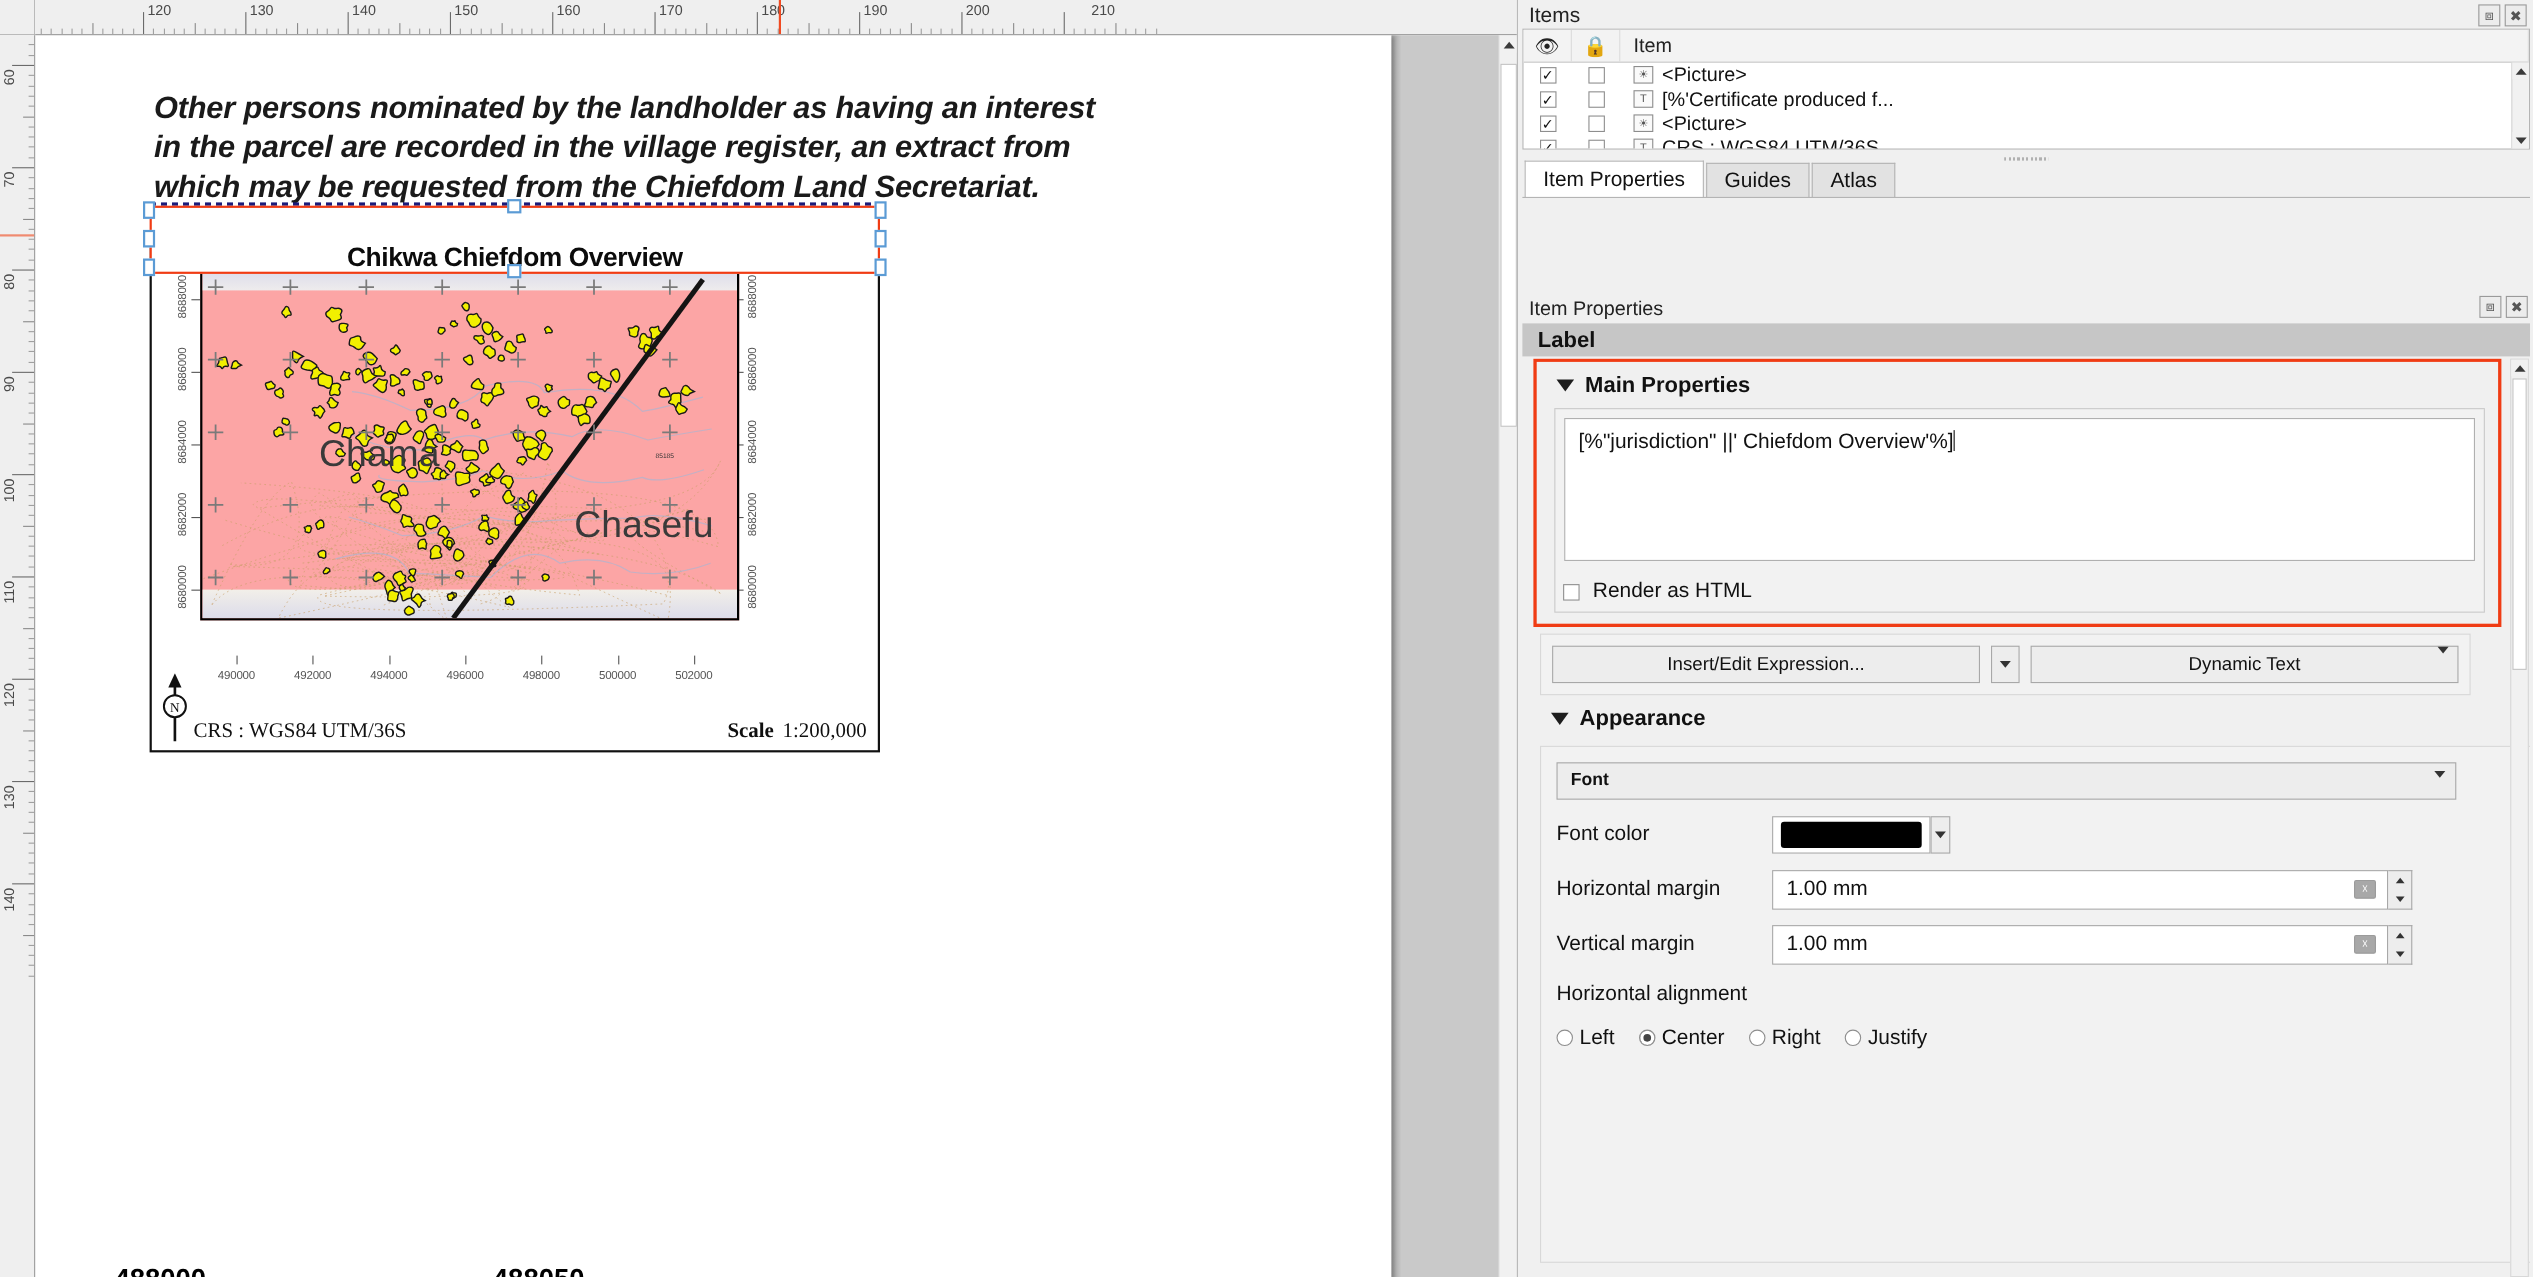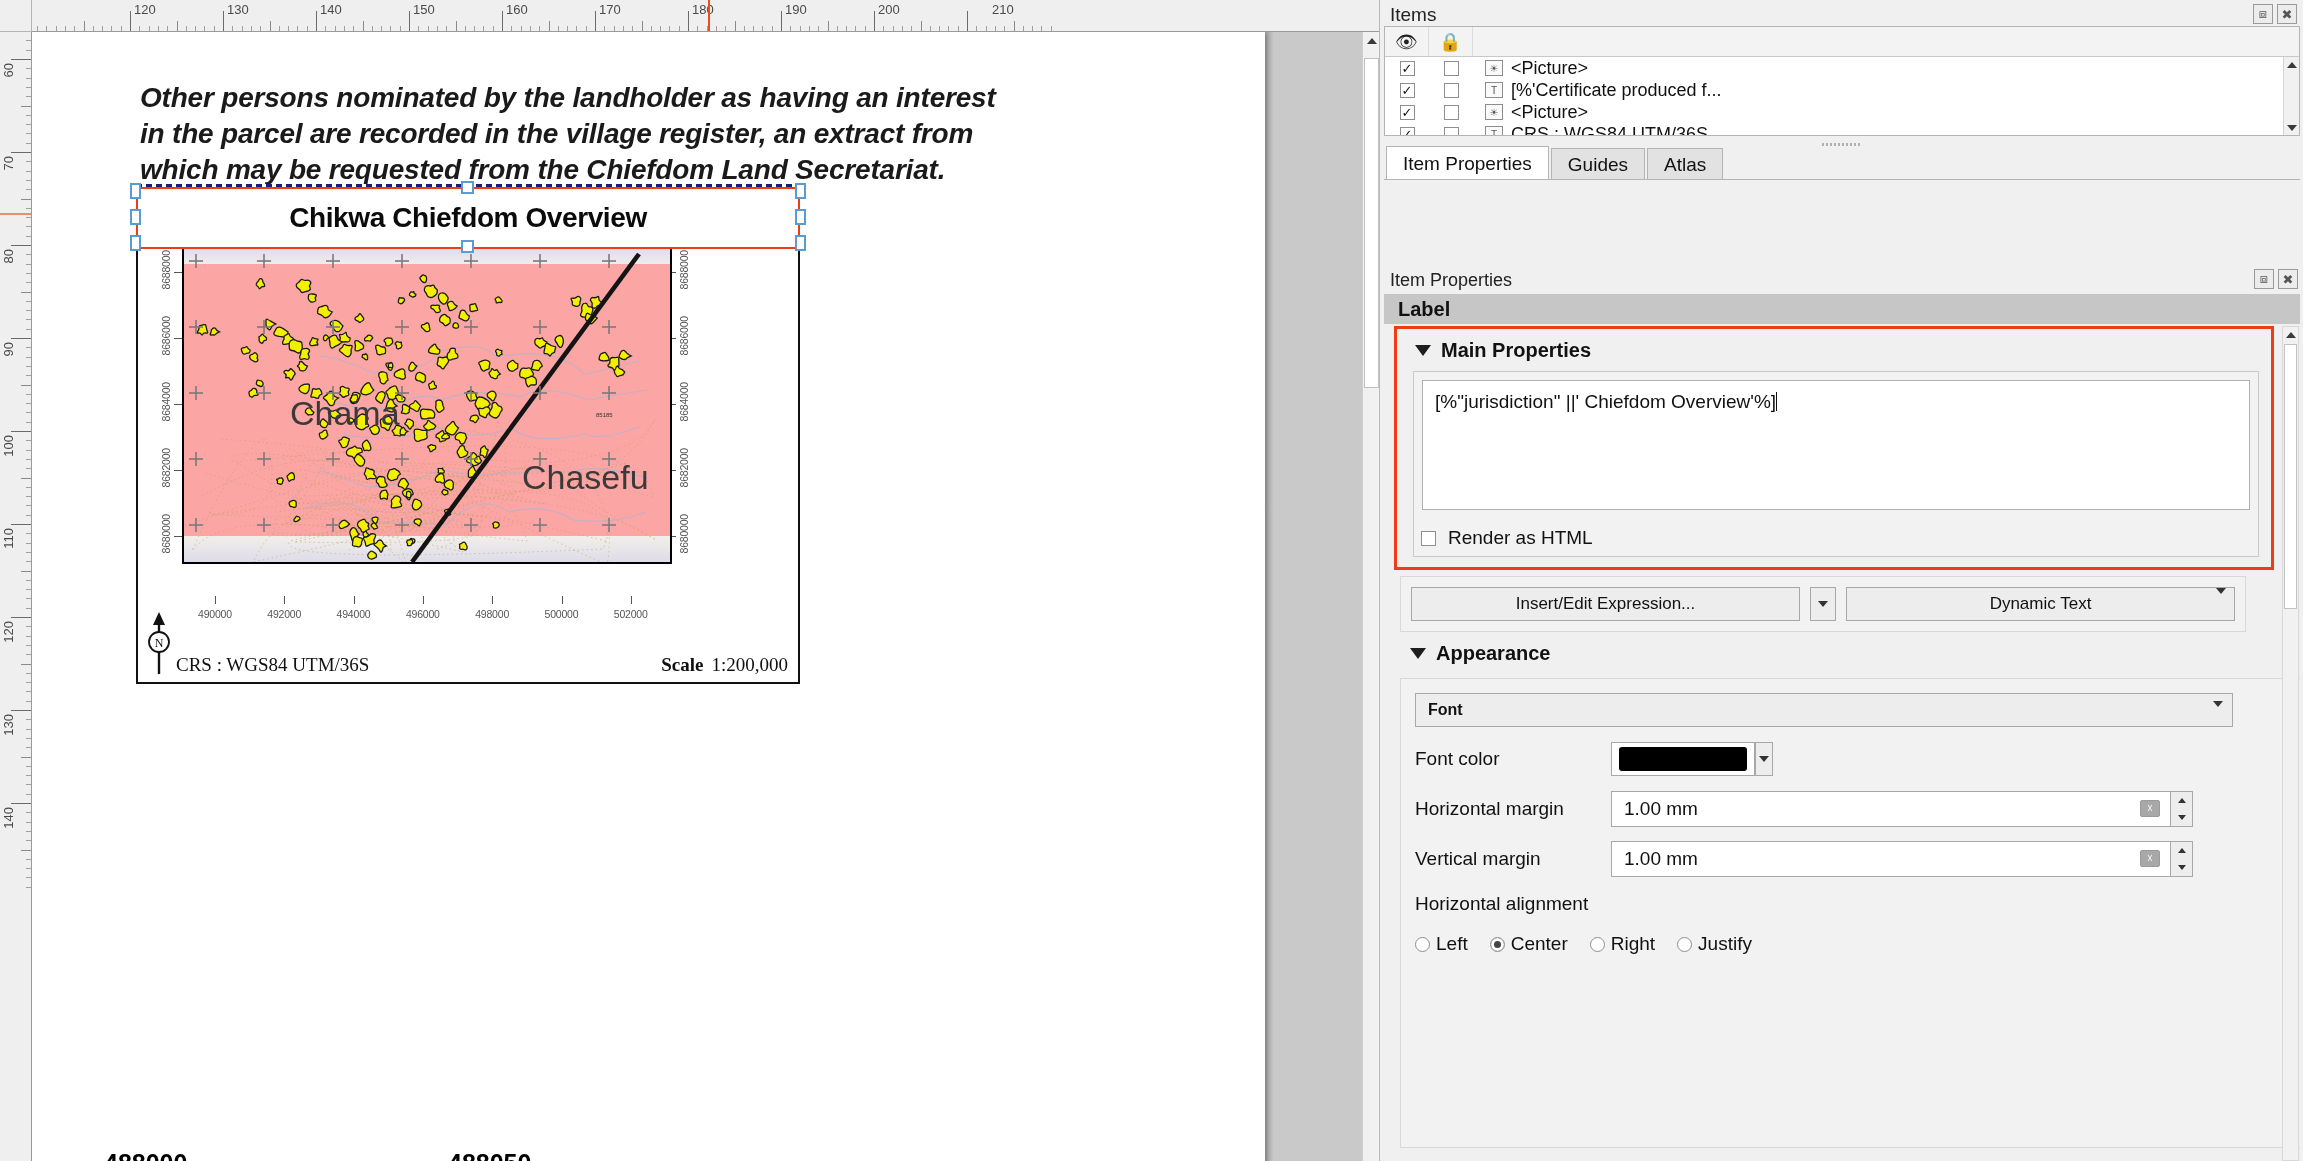--- a/index.html
+++ b/index.html
@@ -84,22 +84,23 @@
   
   #title-item {
     position: absolute; left: 104px; top: 155px;
     width: 664px; height: 62px;
     background: #ffffff;
   }
   #title-item .title-inner {
     width: 100%; height: 100%;
     display: flex; align-items: center; justify-content: center;
     font-family: "Liberation Sans", sans-serif;
-    font-weight: 700; font-size: 28px; color: #0b0b0b;
+    font-weight: 700; font-size: 24px; color: #0b0b0b;
     letter-spacing: -0.4px;
+    margin-top: 17px;
   }
   #title-sel-border {
     position: absolute; left: 0; top: 0; width: 100%; height: 100%;
     border: 2px solid #f03c14; pointer-events: none;
   }
   #title-dash-top {
     position: absolute; left: 0; top: -3px; width: 100%; height: 3px;
     background: repeating-linear-gradient(to right, #1b1b7a 0 6px, #ffffff 6px 10px);
   }
   .handle {
@@ -1071,20 +1072,21 @@
       <span class="dock-btns">
         <span class="dockbtn">⧈</span>
         <span class="dockbtn">✖</span>
       </span>
     </div>
 
     <div id="items-panel">
       <div id="items-header">
         <div class="hc col-eye">👁</div>
         <div class="hc col-lock">🔒</div>
+        <div class="hc col-item">Item</div>
       </div>
 
       <div class="item-row">
         <div class="cb">
             <span class="chk">✓</span>
           </div>
         <div class="cb">
             <span class="chk"></span>
           </div>
         <div class="lbl">

